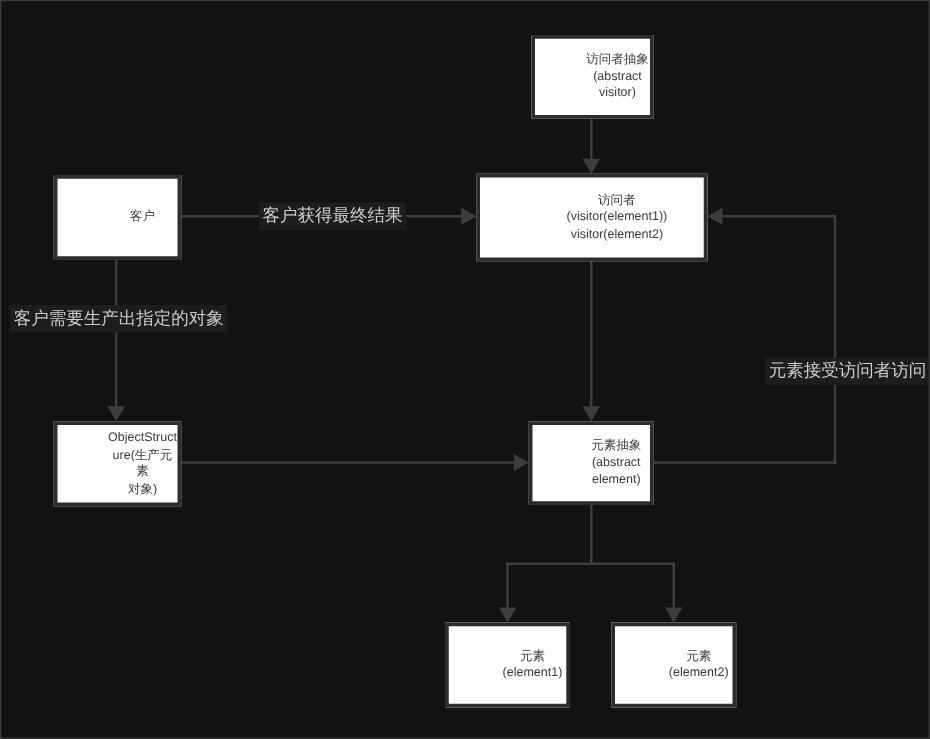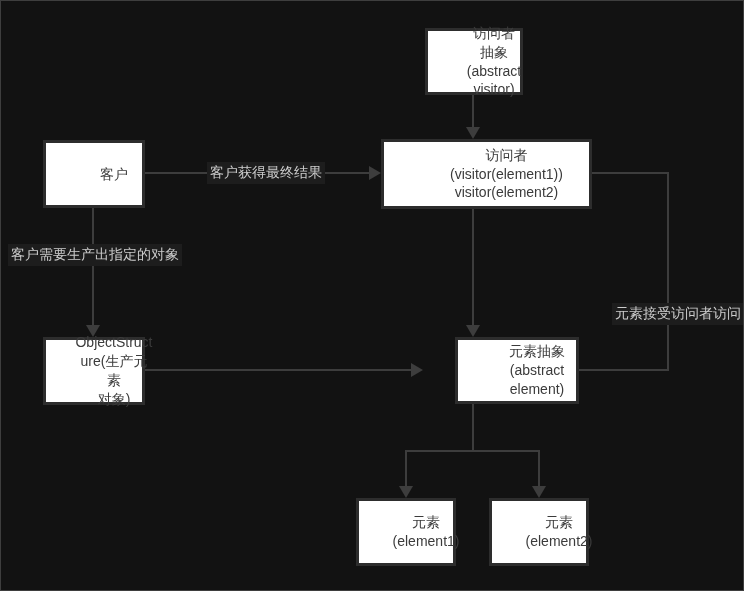--- a/index.html
+++ b/index.html
@@ -16,21 +16,21 @@
     background: #121212;
     border: 1px solid #3e3e3e;
     overflow: hidden;
   }
   .node {
     position: absolute;
     box-sizing: border-box;
     background: #ffffff;
     border: 3px solid #2d2d2d;
     color: #3b3b3b;
-    font-size: 14px;
+    font-size: 10px;
     line-height: 1.35;
     display: flex;
     align-items: center;
     justify-content: center;
     text-align: center;
     padding-left: 40px;
   }
   .node-label {
     white-space: pre-line;
     pointer-events: none;
@@ -97,45 +97,45 @@
 
   <div class="line" style="left:471px; top:403px; width:2px; height:48px;"></div>
   <div class="line" style="left:404px; top:449px; width:135px; height:2px;"></div>
   <div class="line" style="left:404px; top:449px; width:2px; height:37px;"></div>
   <div class="arrow arrow-down" style="left:398px; top:485px;"></div>
   <div class="line" style="left:537px; top:449px; width:2px; height:37px;"></div>
   <div class="arrow arrow-down" style="left:531px; top:485px;"></div>
 
   <span class="edge-label" style="left:206px; top:161px;">客户获得最终结果</span>
   <span class="edge-label" style="left:7px; top:243px;">客户需要生产出指定的对象</span>
-  <span class="edge-label" style="left:611px; top:302px;">元素接受访问者访问</span>
+  <span class="edge-label" style="left:611px; top:285px;">元素接受访问者访问</span>
 
   <div class="node" style="left:424px; top:27px; width:98px; height:67px;">
     <span class="node-label">访问者抽象
 (abstract
 visitor)</span>
   </div>
 
-  <div class="node" style="left:380px; top:138px; width:211px; height:70px;">
+  <div class="node" style="left:380px; top:138px; width:185px; height:70px;">
     <span class="node-label">访问者
 (visitor(element1))
 visitor(element2)</span>
   </div>
 
   <div class="node" style="left:42px; top:139px; width:102px; height:68px;">
     <span class="node-label">客户</span>
   </div>
 
   <div class="node" style="left:42px; top:336px; width:102px; height:68px;">
     <span class="node-label">ObjectStruct
 ure(生产元素
 对象)</span>
   </div>
 
-  <div class="node" style="left:422px; top:336px; width:124px; height:67px;margin-left:32px;">
+  <div class="node" style="left:422px; top:336px; width:100px; height:67px;">
     <span class="node-label">元素抽象
 (abstract
 element)</span>
   </div>
 
   <div class="node" style="left:355px; top:497px; width:100px; height:68px;">
     <span class="node-label">元素
 (element1)</span>
   </div>
 

